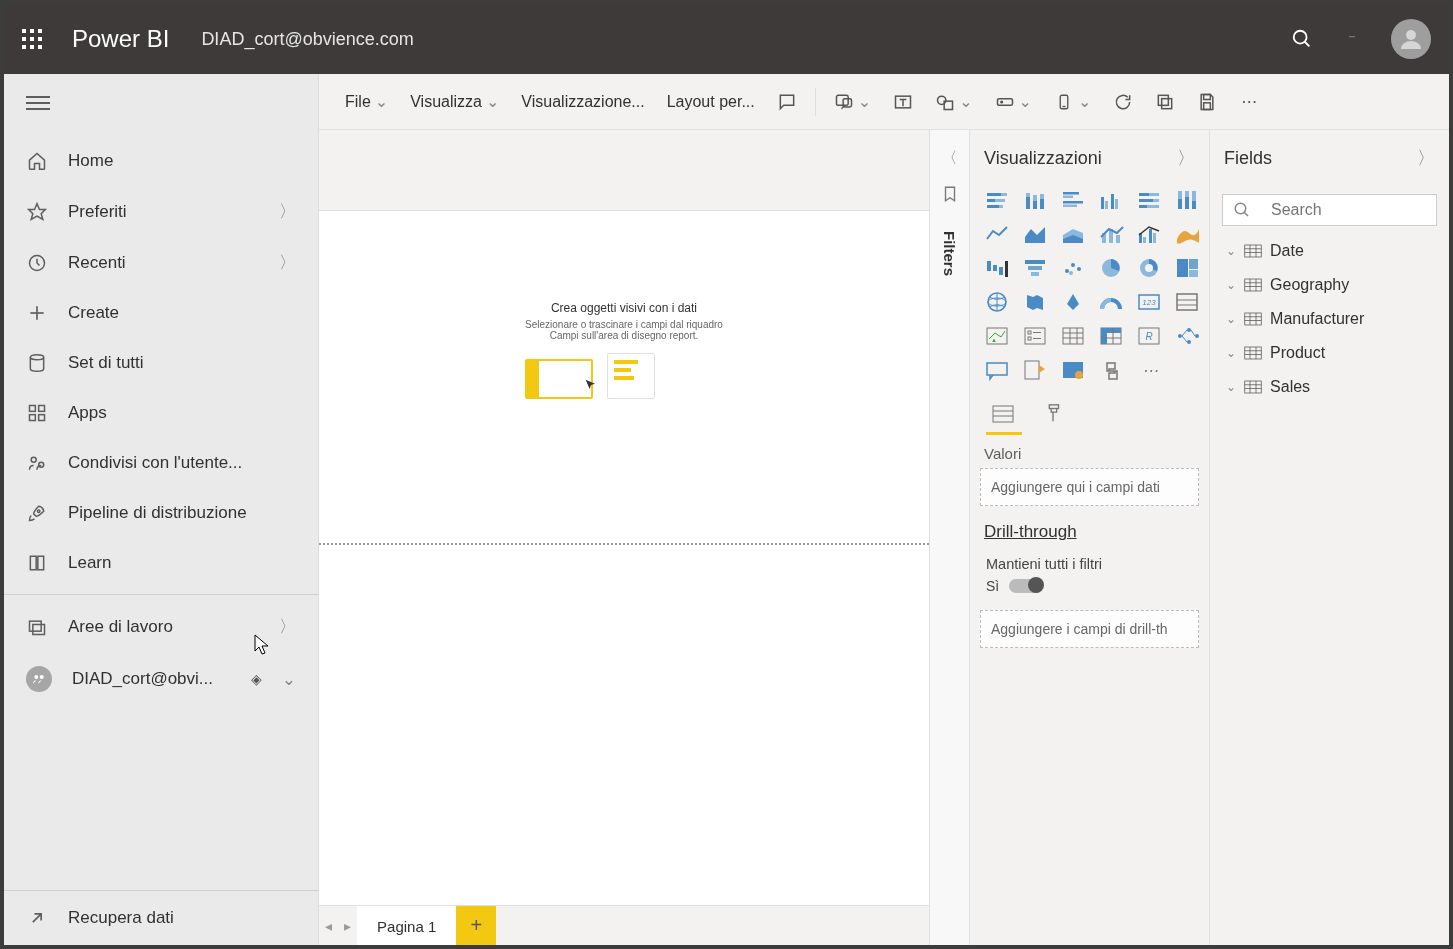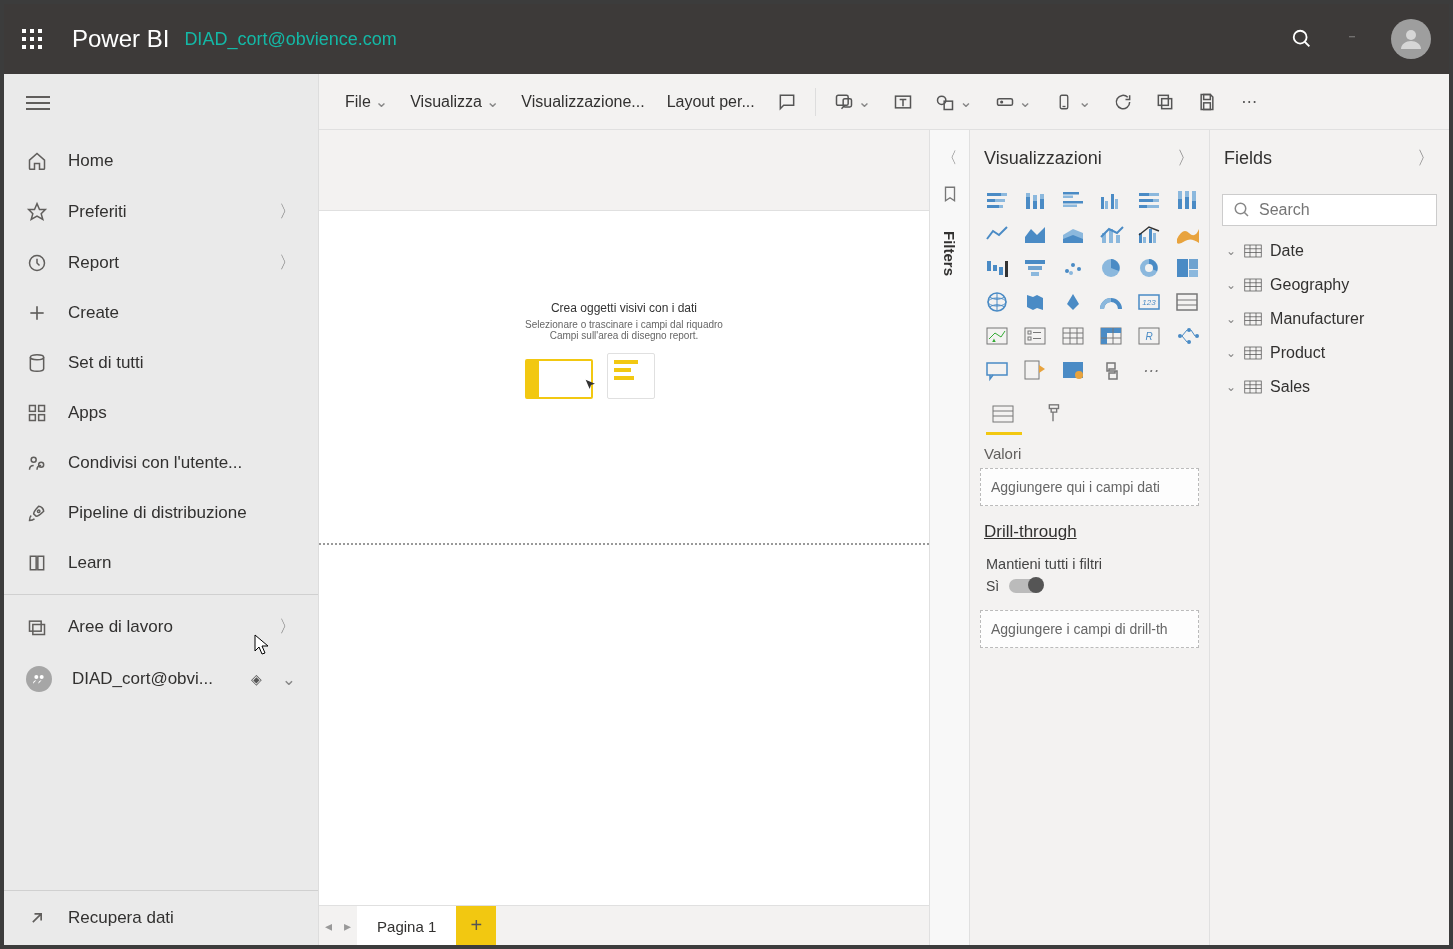--- a/index.html
+++ b/index.html
@@ -3,22 +3,22 @@
 <meta charset="utf-8">
 <style>
   * { box-sizing: border-box; margin:0; padding:0; font-family: "Segoe UI", -apple-system, sans-serif; }
   html, body { height:100%; }
   body { background:#fff; border:4px solid #3c3c3c; width:1453px; height:949px; overflow:hidden; position:relative; }
 
   
   .header { height:70px; background:#3d3a39; display:flex; align-items:center; color:#fff; padding:0 18px; }
   .waffle { width:20px; height:20px; display:grid; grid-template-columns:repeat(3,4px); grid-template-rows:repeat(3,4px); gap:4px; margin-right:30px;}
   .waffle span { background:#fff; width:4px; height:4px; }
-  .brand { font-size:24px; font-weight:400; margin-right:15px;}
-  .user-email-top { font-size:18px; color:#14b8a6; }
+  .brand { font-size:24px; font-weight:400; margin-right:32px;}
+  .user-email-top { font-size:18px; color:#e5e5e5; }
   .header-right { margin-left:auto; display:flex; align-items:center; gap:28px; }
   .hdr-icon { width:22px; height:22px; display:flex; align-items:center; justify-content:center; color:#fff; cursor:pointer;}
   .avatar { width:40px; height:40px; border-radius:50%; background:#9e9e9e; display:flex; align-items:center; justify-content:center; }
 
   
   .app { display:flex; height:calc(100% - 70px); }
 
   
   .leftnav { width:315px; background:#eaeaea; display:flex; flex-direction:column; border-right:1px solid #ddd;}
   .hamburger { padding:18px 22px; }
@@ -80,21 +80,21 @@
   .drill-hdr { padding:16px 14px 8px 14px; font-size:17px; color:#323130;text-decoration:underline;}
   .toggle-row { padding:6px 16px; font-size:14.5px; color:#444; }
   .toggle-state { display:flex; align-items:center; gap:10px; margin-top:6px; font-size:14px;}
   .toggle { width:34px; height:14px; background:#bbb; border-radius:8px; position:relative;}
   .toggle.off .knob { left:-1px; background:#fff; border:2px solid #888;}
   .toggle.on .knob { right:-1px; background:#555;}
   .knob { width:16px; height:16px; border-radius:50%; position:absolute; top:-2px;}
 
   
   .fields-pane { width:240px; background:#f3f2f1; border-left:1px solid #e0e0e0; padding:0;}
-  .search-box { margin:8px 12px; background:#fff; border:1px solid #ccc; display:flex; align-items:center; padding:6px 10px; gap:8px;}
+  .search-box { margin:8px 12px; background:#fff; border:1px solid #ccc; display:flex; align-items:center; padding:6px 10px; gap:20px;}
   .search-box input { border:none; outline:none; font-size:16px; flex:1; background:transparent;}
   .field-item { display:flex; align-items:center; gap:8px; padding:8px 16px; font-size:16px; color:#323130; cursor:pointer;}
   .field-item .caret { color:#888; font-size:12px;}
   .tbl-icon { width:18px; height:14px; }
 
   svg { overflow:visible; }
 </style>
 </head>
 <body>
 
@@ -161,21 +161,21 @@
         <span class="nav-label">Preferiti</span>
         <span class="chev">〉</span>
       </div>
       <div class="nav-item">
         <span class="nav-icon">
             <svg viewBox="0 0 24 24" width="20" height="20" fill="none" stroke="#605e5c" stroke-width="1.8">
               <circle cx="12" cy="12" r="9"></circle>
               <path d="M12 7v5l3 3"></path>
             </svg>
           </span>
-        <span class="nav-label">Report</span>
+        <span class="nav-label">Recenti</span>
         <span class="chev">〉</span>
       </div>
       <div class="nav-item">
         <span class="nav-icon">
             <svg viewBox="0 0 24 24" width="20" height="20" stroke="#605e5c" stroke-width="2">
               <line x1="12" y1="4" x2="12" y2="20"></line>
               <line x1="4" y1="12" x2="20" y2="12"></line>
             </svg>
           </span>
         <span class="nav-label">Create</span>

